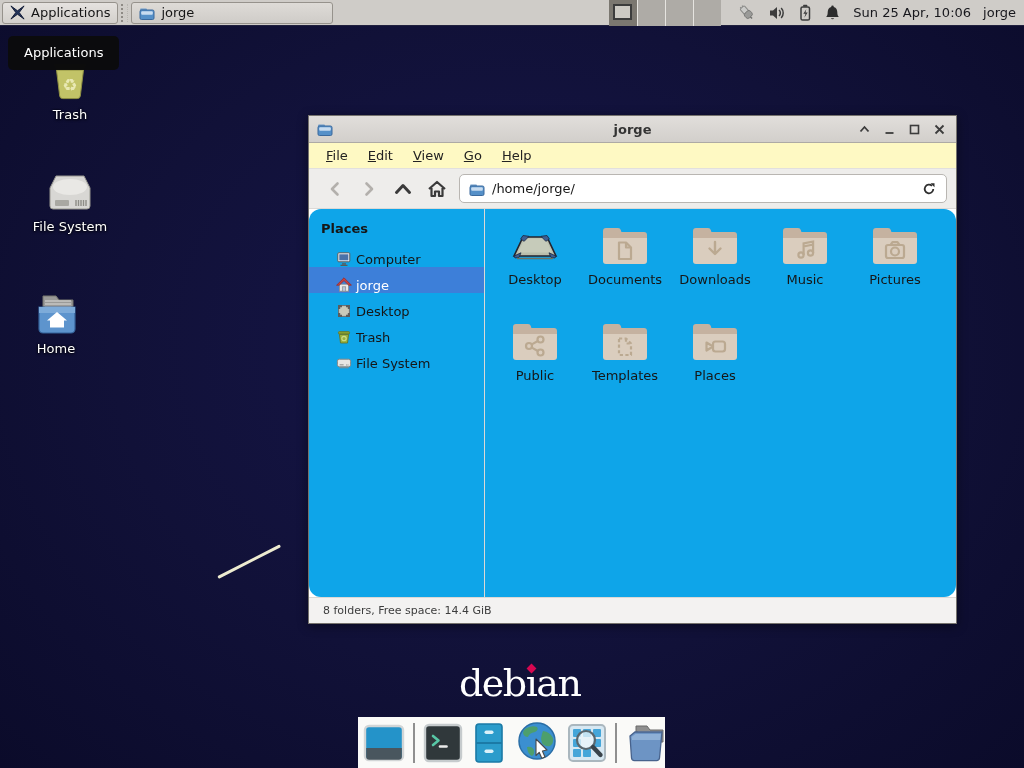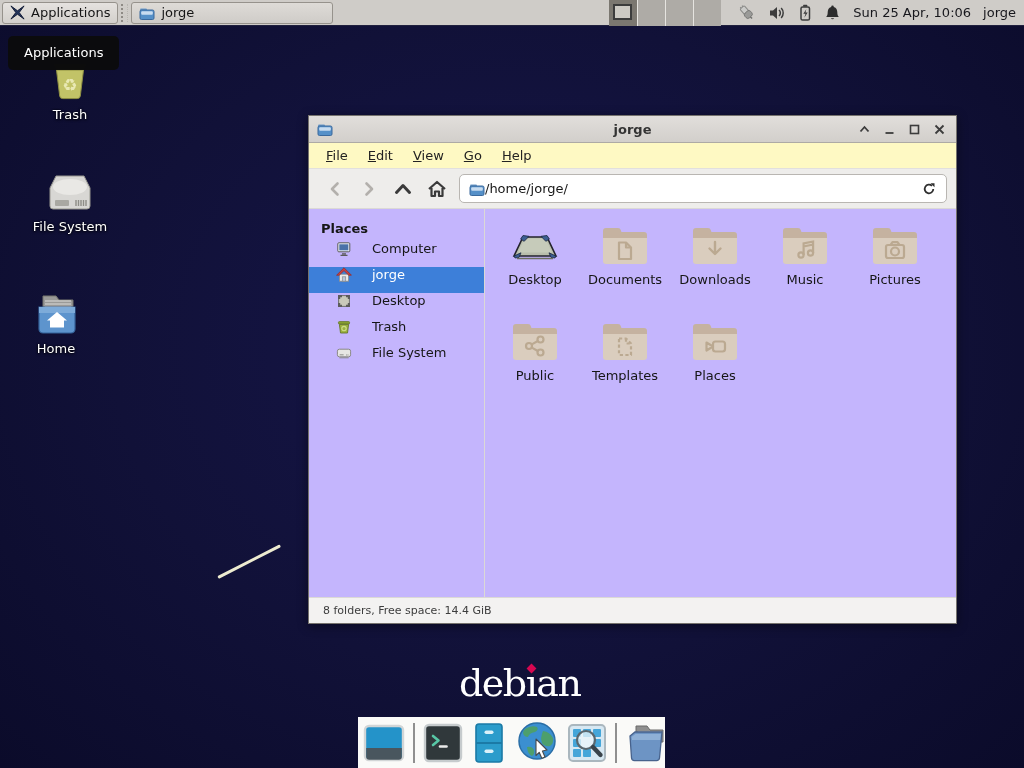--- a/index.html
+++ b/index.html
@@ -87,28 +87,28 @@
 
   .toolbar {
     height:40px; flex:0 0 40px; background:#eeedeb;
     display:flex; align-items:center; padding:0 9px;
     border-bottom:1px solid #dbd9d6;
   }
   .tool-btn { width:34px; height:30px; display:flex; align-items:center; justify-content:center; }
   .pathbar {
     flex:1; height:29px; margin-left:5px;
     background:#fff; border:1px solid #b9b6b2; border-radius:5px;
-    display:flex; align-items:center; padding:0 9px; 
+    display:flex; align-items:center; padding:0 9px; gap:7px;
   }
   .path-text { flex:1; font-size:13px; color:#161616; }
 
-  .win-body { flex:1; display:flex; background:#c4b5fd; min-height:0; }
+  .win-body { flex:1; display:flex; background:#0ea5e9; min-height:0;border-radius:12px; }
   .sidebar { width:176px; flex:0 0 176px; border-right:1px solid #dbd9d6; padding-top:7px; }
   .side-header { font-size:13px; font-weight:bold; color:#161616; padding:5px 0 5px 12px; }
-  .side-item { display:flex; align-items:flex-start; gap:20px; height:26px; padding-left:27px; font-size:13px; color:#161616; }
+  .side-item { display:flex; align-items:flex-end; gap:4px; height:26px; padding-left:27px; font-size:13px; color:#161616; }
   .side-item.selected { background:#3d7fd9; color:#fff; }
   .side-item svg { flex:0 0 auto; }
 
   .files { flex:1; padding:13px 0 0 5px; display:flex; flex-wrap:wrap; align-content:flex-start; }
   .file-item { width:90px; height:96px; display:flex; flex-direction:column; align-items:center; }
   .file-label { font-size:13px; color:#161616; margin-top:2px; white-space:nowrap; }
 
   .statusbar {
     height:26px; flex:0 0 26px; background:#f3f2f1; border-top:1px solid #dbd9d6;
     display:flex; align-items:center; padding-left:14px;

